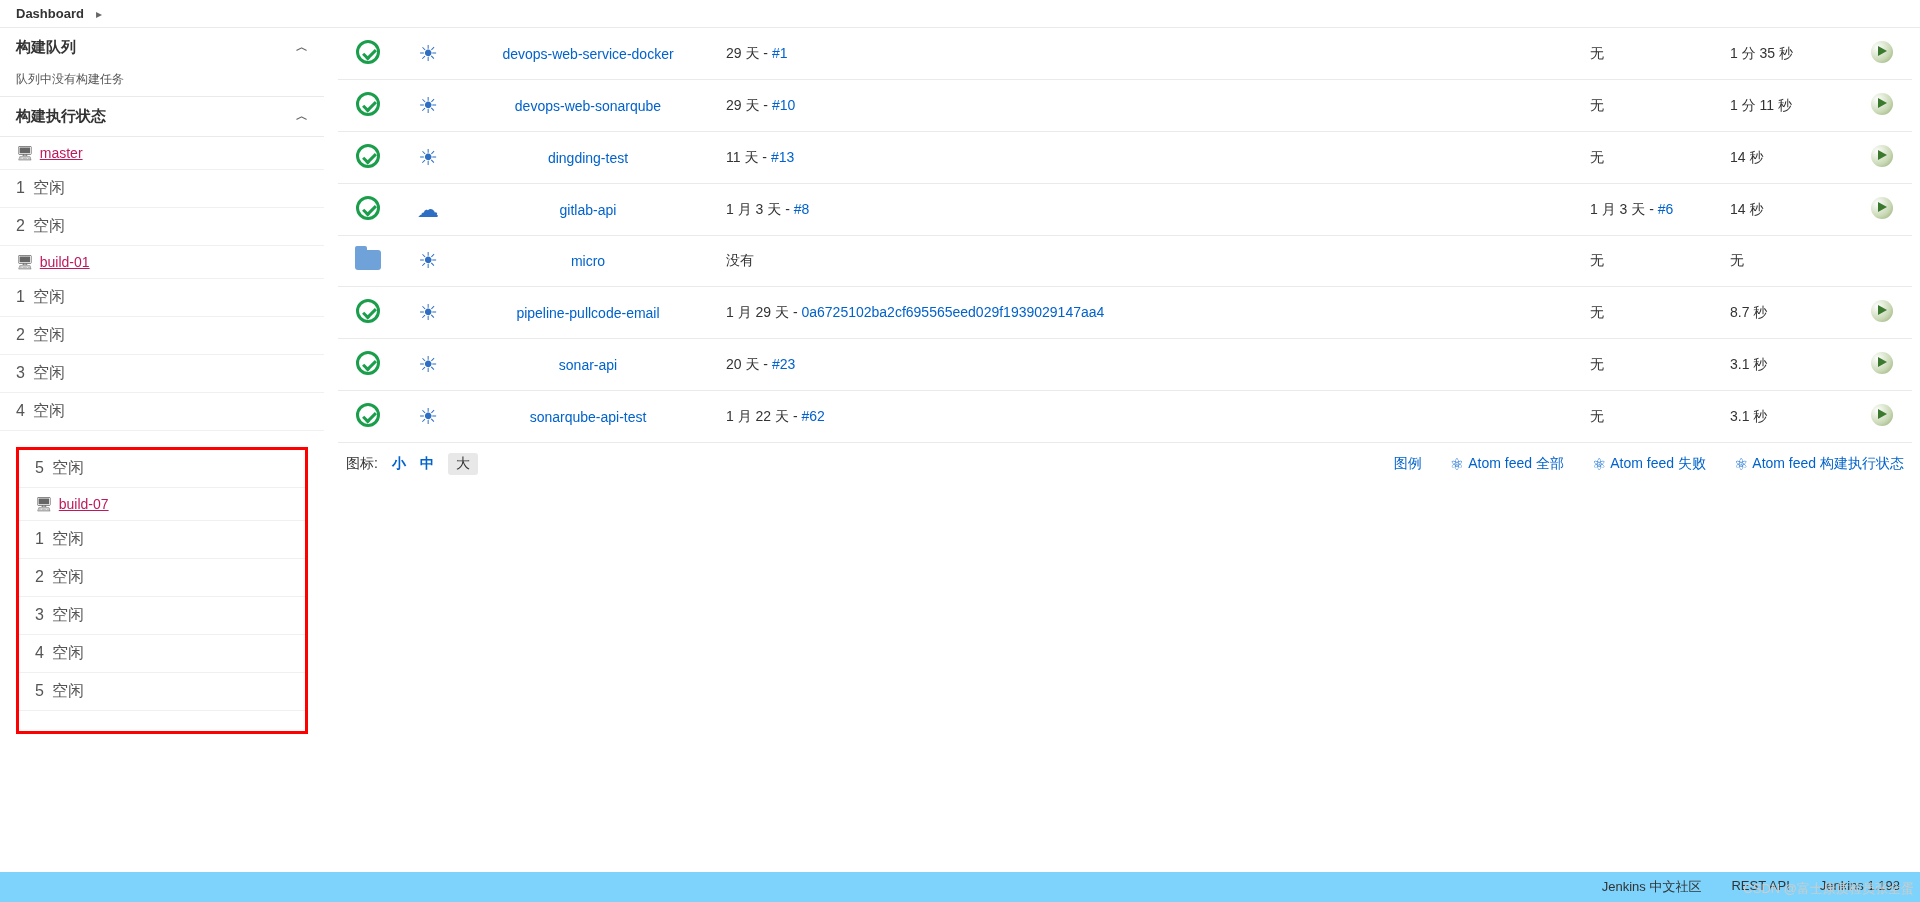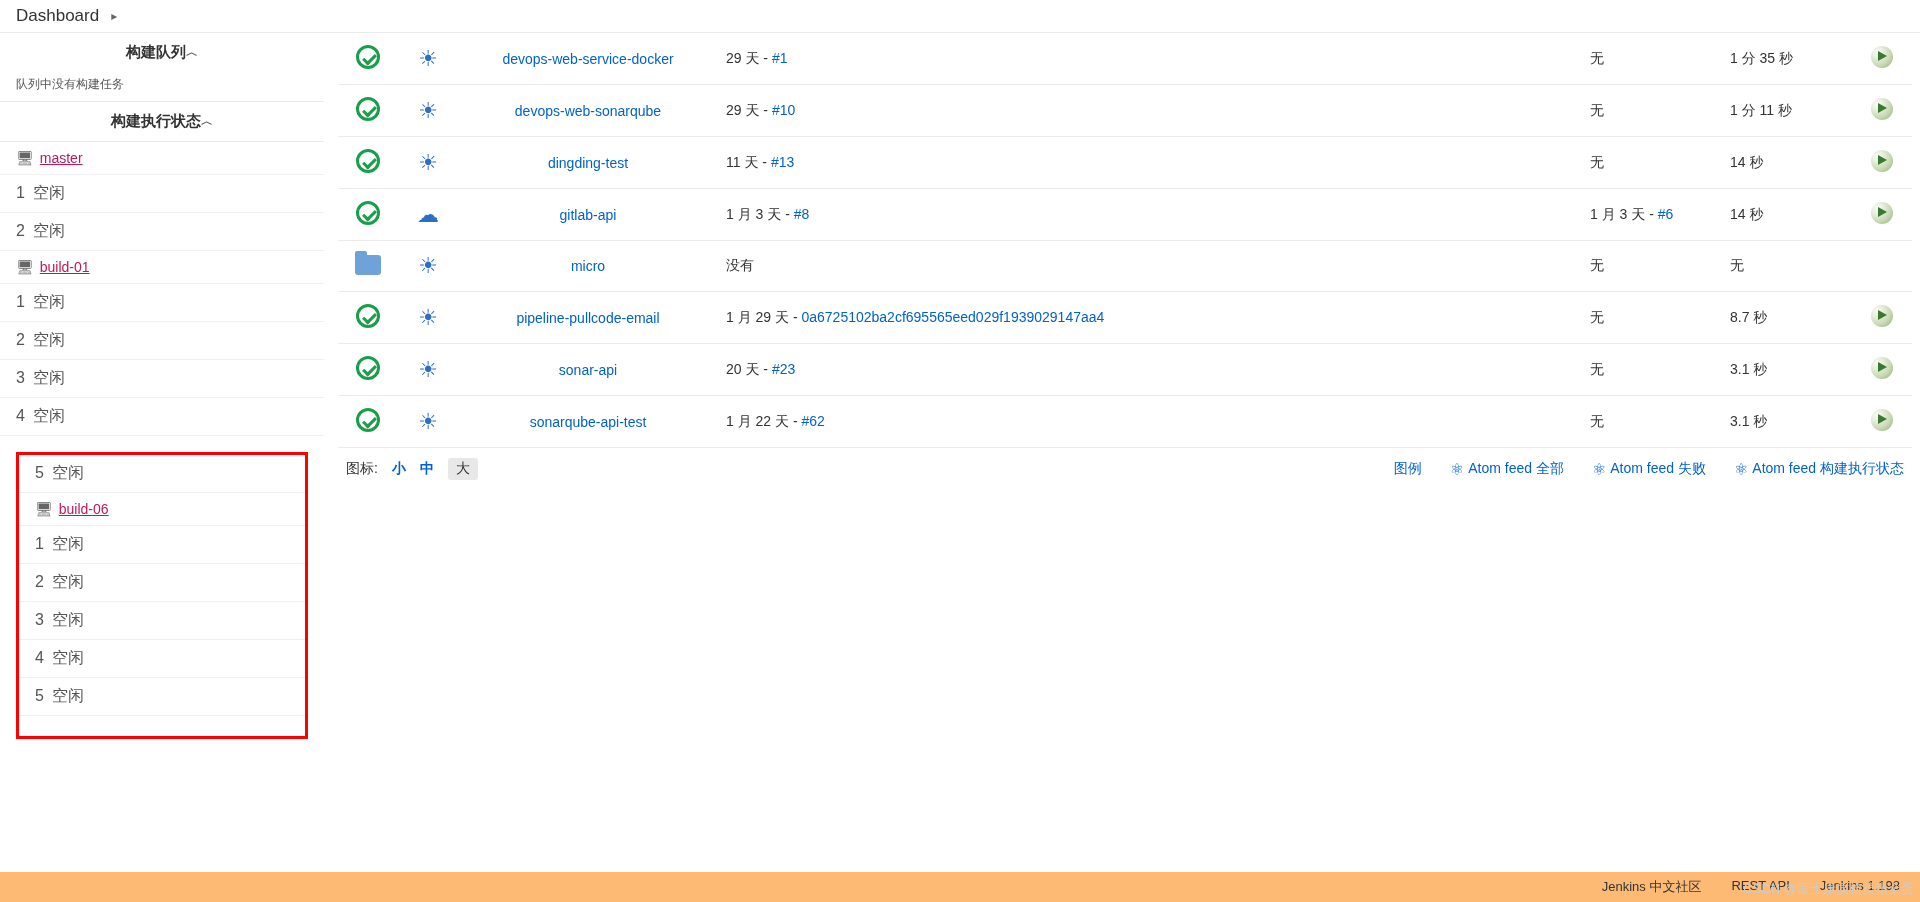--- a/index.html
+++ b/index.html
@@ -1,24 +1,24 @@
 <!DOCTYPE html>
 <html><head>
 <meta charset="utf-8">
 <style>
 * { box-sizing: border-box; margin: 0; padding: 0; }
 body { font-family: Arial, "Microsoft YaHei", sans-serif; font-size: 14px; color: #333; background: #fff; }
 .breadcrumb { padding: 6px 16px; border-bottom: 1px solid #eaeaea; display: flex; align-items: center; gap: 12px; }
-.breadcrumb-item { font-weight: normal; font-size: 17px; color: #333; }
+.breadcrumb-item { font-weight: bold; font-size: 13px; color: #333; }
 .layout { display: flex; }
 .sidebar { width: 330px; flex-shrink: 0; padding-right: 6px; }
 .main { flex: 1; padding: 0 8px; }
 
 .side-section { border-bottom: 1px solid #eaeaea; }
-.side-header { display: flex; justify-content: center; align-items: center; padding: 10px 16px; font-weight: bold; font-size: 15px; cursor: pointer; }
+.side-header { display: flex; justify-content: space-between; align-items: center; padding: 10px 16px; font-weight: bold; font-size: 15px; cursor: pointer; }
 .side-body { padding: 4px 16px 8px 16px; color: #555; font-size: 12px; }
 .node-link { display: flex; align-items: center; gap: 6px; padding: 8px 16px; border-bottom: 1px solid #f0f0f0; }
 .node-link a { color: #be185d; text-decoration: underline; }
 .executor { padding: 8px 16px; border-bottom: 1px solid #f0f0f0; color: #555; font-size: 16px; }
 .executor span.num { margin-right: 8px; }
 .highlight-box { border: 3px solid #f00; margin: 16px; padding-bottom: 20px; }
 
 table.jobs { width: 100%; border-collapse: collapse; }
 table.jobs tr { border-bottom: 1px solid #eaeaea; }
 table.jobs td { padding: 12px 8px; vertical-align: middle; font-size: 14px; }
@@ -47,21 +47,21 @@
 
 .footer-row { display:flex; align-items:center; padding: 10px 8px 20px 8px; gap:36px; }
 .icon-size { display:flex; align-items:center; gap:14px; }
 .icon-size .lbl { color:#333; }
 .icon-size a { color:#0062cc; text-decoration:none; font-weight:bold; }
 .icon-size .active { background:#e8e8e8; padding:2px 8px; border-radius:3px; color:#333; }
 .footer-links { margin-left:auto; display:flex; gap:28px; }
 .footer-links a { color:#0062cc; text-decoration:none; display:flex; align-items:center; gap:4px; }
 .rss { color:#0062cc; font-size:16px; }
 
-.page-footer { position: fixed; bottom: 0; right: 0; left: 0; display:flex; justify-content:flex-end; gap:30px; padding:6px 20px; font-size:13px; color:#333; background:#fdba74; }
+.page-footer { position: fixed; bottom: 0; right: 0; left: 0; display:flex; justify-content:flex-end; gap:30px; padding:6px 20px; font-size:13px; color:#333; background:#7dd3fc; }
 .page-footer a { color:#333; text-decoration:none; }
 .watermark { position:fixed; bottom:4px; right:6px; color:#ccc; font-size:13px; pointer-events:none; }
 
 .chevron { font-size:12px; color:#666; }
 .computer-icon { font-size:14px; color:#666; }
 </style>
 </head>
 <body>
 
 <div class="breadcrumb">
@@ -100,21 +100,21 @@
     </div>
     <div class="executor"><span class="num">1</span><span>空闲</span></div>
     <div class="executor"><span class="num">2</span><span>空闲</span></div>
     <div class="executor"><span class="num">3</span><span>空闲</span></div>
     <div class="executor"><span class="num">4</span><span>空闲</span></div>
 
     <div class="highlight-box">
       <div class="executor"><span class="num">5</span><span>空闲</span></div>
       <div class="node-link">
         <span class="computer-icon">🖥</span>
-        <a>build-06</a>
+        <a>build-07</a>
       </div>
       <div class="executor"><span class="num">1</span><span>空闲</span></div>
       <div class="executor"><span class="num">2</span><span>空闲</span></div>
       <div class="executor"><span class="num">3</span><span>空闲</span></div>
       <div class="executor"><span class="num">4</span><span>空闲</span></div>
       <div class="executor"><span class="num">5</span><span>空闲</span></div>
     </div>
 
   </div>
 

